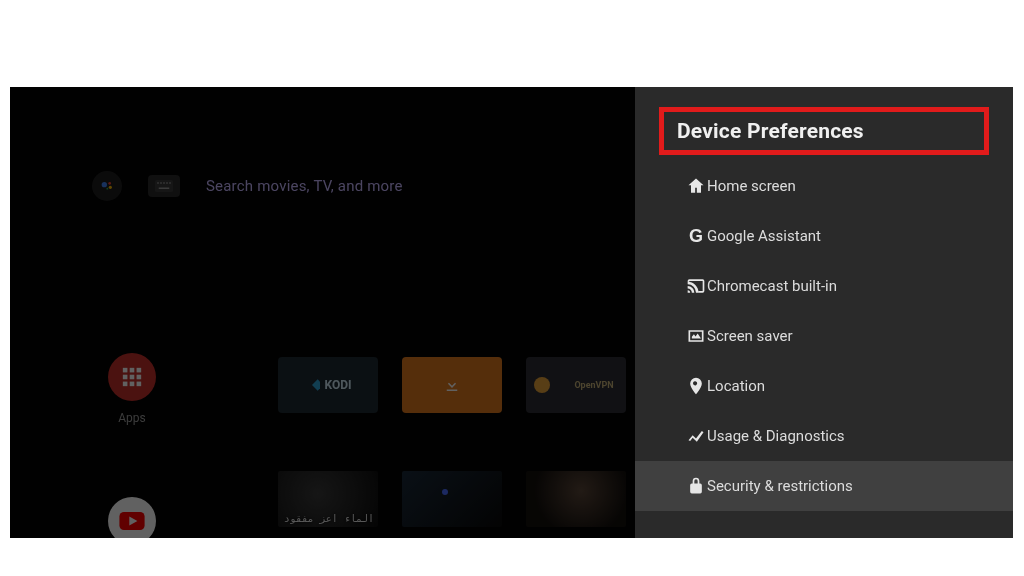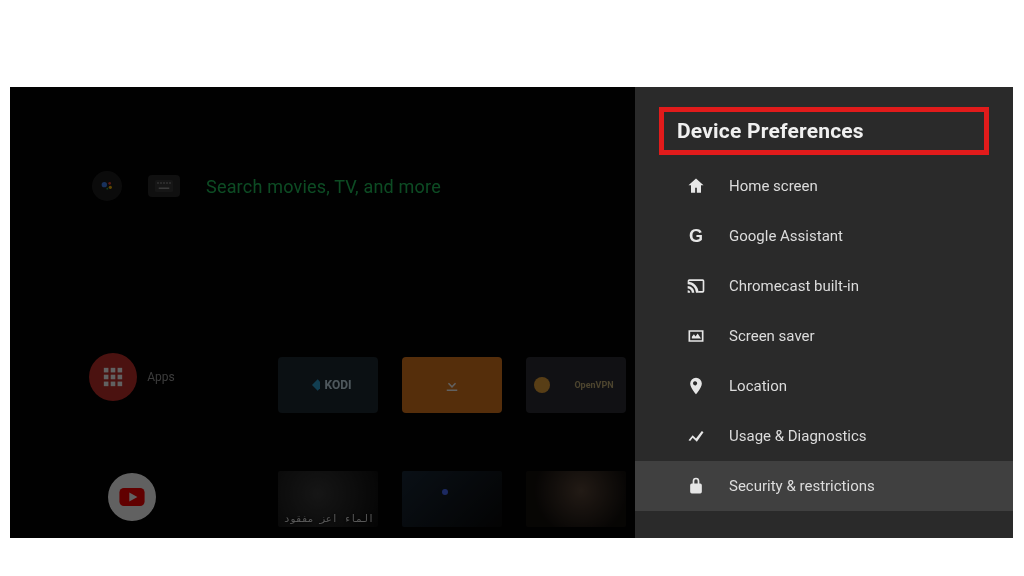--- a/index.html
+++ b/index.html
@@ -52,34 +52,34 @@
   }
   .assistant-dot svg { width: 16px; height: 16px; }
   .keyboard-chip {
     width: 32px; height: 22px;
     border-radius: 4px;
     background: #2a2a2a;
     display: flex; align-items: center; justify-content: center;
   }
   .keyboard-chip svg { width: 18px; height: 12px; fill: #888; }
   .search-placeholder {
-    color: #22c55e;
-    font-size: 18px;
+    color: #c4b5fd;
+    font-size: 15px;
     letter-spacing: 0.2px;
   }
 
   .side-icons {
     position: absolute;
     left: 92px; top: 266px;
     width: 60px;
     display: flex; flex-direction: column; align-items: center;
     gap: 72px;
     z-index: 0;
   }
-  .launch-item { display: flex; flex-direction: row; align-items: center; gap: 10px; }
+  .launch-item { display: flex; flex-direction: column; align-items: center; gap: 10px; }
   .circle {
     width: 48px; height: 48px; border-radius: 50%;
     display: flex; align-items: center; justify-content: center;
   }
   .circle.apps { background: #c4302b; }
   .circle.youtube { background: #ffffff; }
   .circle.apps svg { width: 22px; height: 22px; fill: #fff; }
   .circle.youtube svg { width: 26px; height: 18px; }
   .launch-label { color: #9e9e9e; font-size: 12px; }
 
@@ -159,21 +159,20 @@
   .settings-title {
     font-size: 21px;
     font-weight: 700;
     color: #f0f0f0;
     letter-spacing: 0.2px;
   }
   .settings-list { list-style: none; margin-top: 4px; }
   .settings-item {
     display: flex;
     align-items: center;
-    gap: 22px;
     padding: 14px 28px 14px 50px;
     font-size: 15px;
     color: #dcdcdc;
     cursor: pointer;
   }
   .settings-item.selected {
     background: #404040;
   }
   .settings-item .ico {
     width: 22px; height: 22px;

